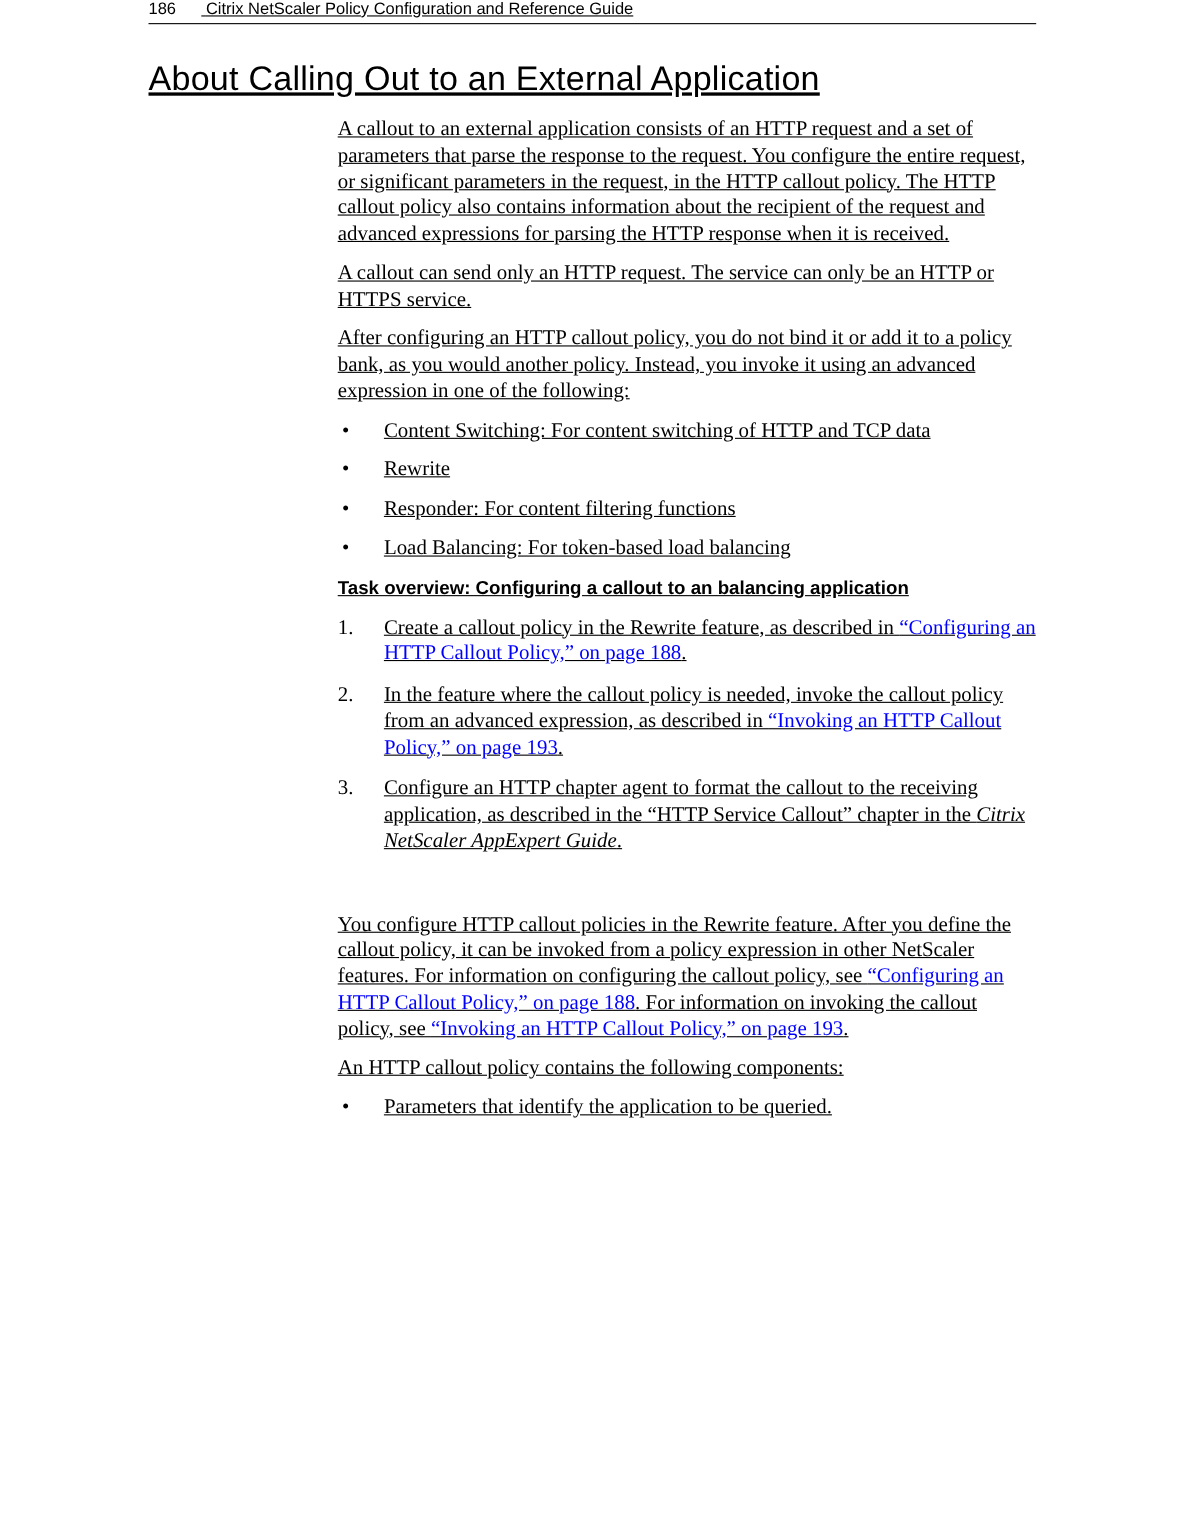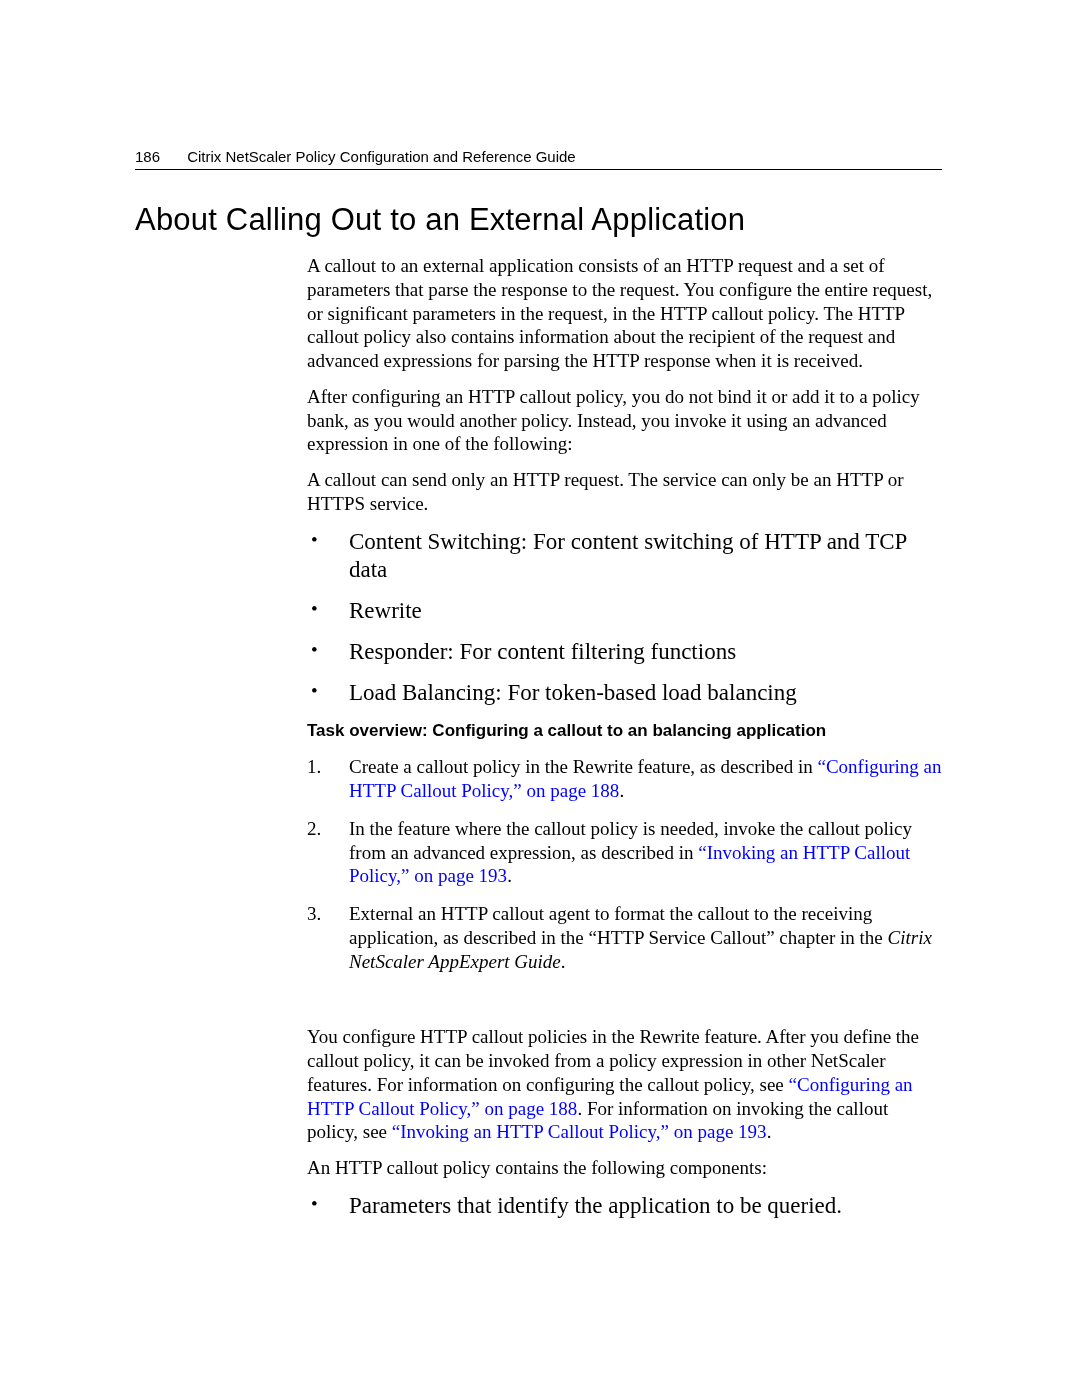--- a/index.html
+++ b/index.html
@@ -8,23 +8,23 @@
     background: #ffffff;
     width: 1080px;
     font-family: "Times New Roman", Times, serif;
     color: #000;
   }
   .page {
     width: 1080px;
     height: 1331px;
     position: relative;
     box-sizing: border-box;
-    padding-top: 148px;
     padding-left: 135px;
     padding-right: 138px;
+    text-decoration: underline;
   }
   .running-header {
     font-family: Arial, Helvetica, sans-serif;
     font-size: 15px;
     color: #000;
     margin-bottom: 4px;
   }
   .running-header .pageno {
     display: inline-block;
     width: 48px;
@@ -49,21 +49,21 @@
     font-size: 19px;
     line-height: 1.25;
     margin: 0 0 12px 0;
   }
   ul.bullets {
     list-style: none;
     margin: 0 0 14px 0;
     padding: 0;
   }
   ul.bullets li {
-    font-size: 23px;
+    font-size: 19px;
     line-height: 1.25;
     margin: 0 0 12px 0;
     position: relative;
     padding-left: 42px;
   }
   ul.bullets li::before {
     content: "•";
     position: absolute;
     left: 4px;
     top: 0;
@@ -115,41 +115,41 @@
   <div class="running-header">
     <span class="pageno">186</span>
     <span>Citrix NetScaler Policy Configuration and Reference Guide</span>
   </div>
   <hr class="hr">
 
   <h1 class="section">About Calling Out to an External Application</h1>
 
   <div class="body-block">
     <p class="body">A callout to an external application consists of an HTTP request and a set of parameters that parse the response to the request. You configure the entire request, or significant parameters in the request, in the HTTP callout policy. The HTTP callout policy also contains information about the recipient of the request and advanced expressions for parsing the HTTP response when it is received.</p>
+    <p class="body">A callout can send only an HTTP request. The service can only be an HTTP or HTTPS service.</p>
     <p class="body">After configuring an HTTP callout policy, you do not bind it or add it to a policy bank, as you would another policy. Instead, you invoke it using an advanced expression in one of the following:</p>
-    <p class="body">A callout can send only an HTTP request. The service can only be an HTTP or HTTPS service.</p>
 
     <ul class="bullets">
       <li>Content Switching: For content switching of HTTP and TCP data</li>
       <li>Rewrite</li>
       <li>Responder: For content filtering functions</li>
       <li>Load Balancing: For token-based load balancing</li>
     </ul>
 
     <div class="task-head">Task overview: Configuring a callout to an balancing application</div>
 
     <ol class="steps">
       <li>
         <span>Create a callout policy in the Rewrite feature, as described in </span><a class="xref" href="#">“Configuring an HTTP Callout Policy,” on page 188</a><span>.</span>
       </li>
       <li>
         <span>In the feature where the callout policy is needed, invoke the callout policy from an advanced expression, as described in </span><a class="xref" href="#">“Invoking an HTTP Callout Policy,” on page 193</a><span>.</span>
       </li>
       <li>
-        <span>External an HTTP callout agent to format the callout to the receiving application, as described in the “HTTP Service Callout” chapter in the </span><span class="italic">Citrix NetScaler AppExpert Guide</span><span>.</span>
+        <span>Configure an HTTP chapter agent to format the callout to the receiving application, as described in the “HTTP Service Callout” chapter in the </span><span class="italic">Citrix NetScaler AppExpert Guide</span><span>.</span>
       </li>
     </ol>
   </div>
 
   <div class="section-gap"></div>
 
 
   <div class="body-block">
     <p class="body">
       <span>You configure HTTP callout policies in the Rewrite feature. After you define the callout policy, it can be invoked from a policy expression in other NetScaler features. For information on configuring the callout policy, see </span><a class="xref" href="#">“Configuring an HTTP Callout Policy,” on page 188</a><span>. For information on invoking the callout policy, see </span><a class="xref" href="#">“Invoking an HTTP Callout Policy,” on page 193</a><span>.</span>

